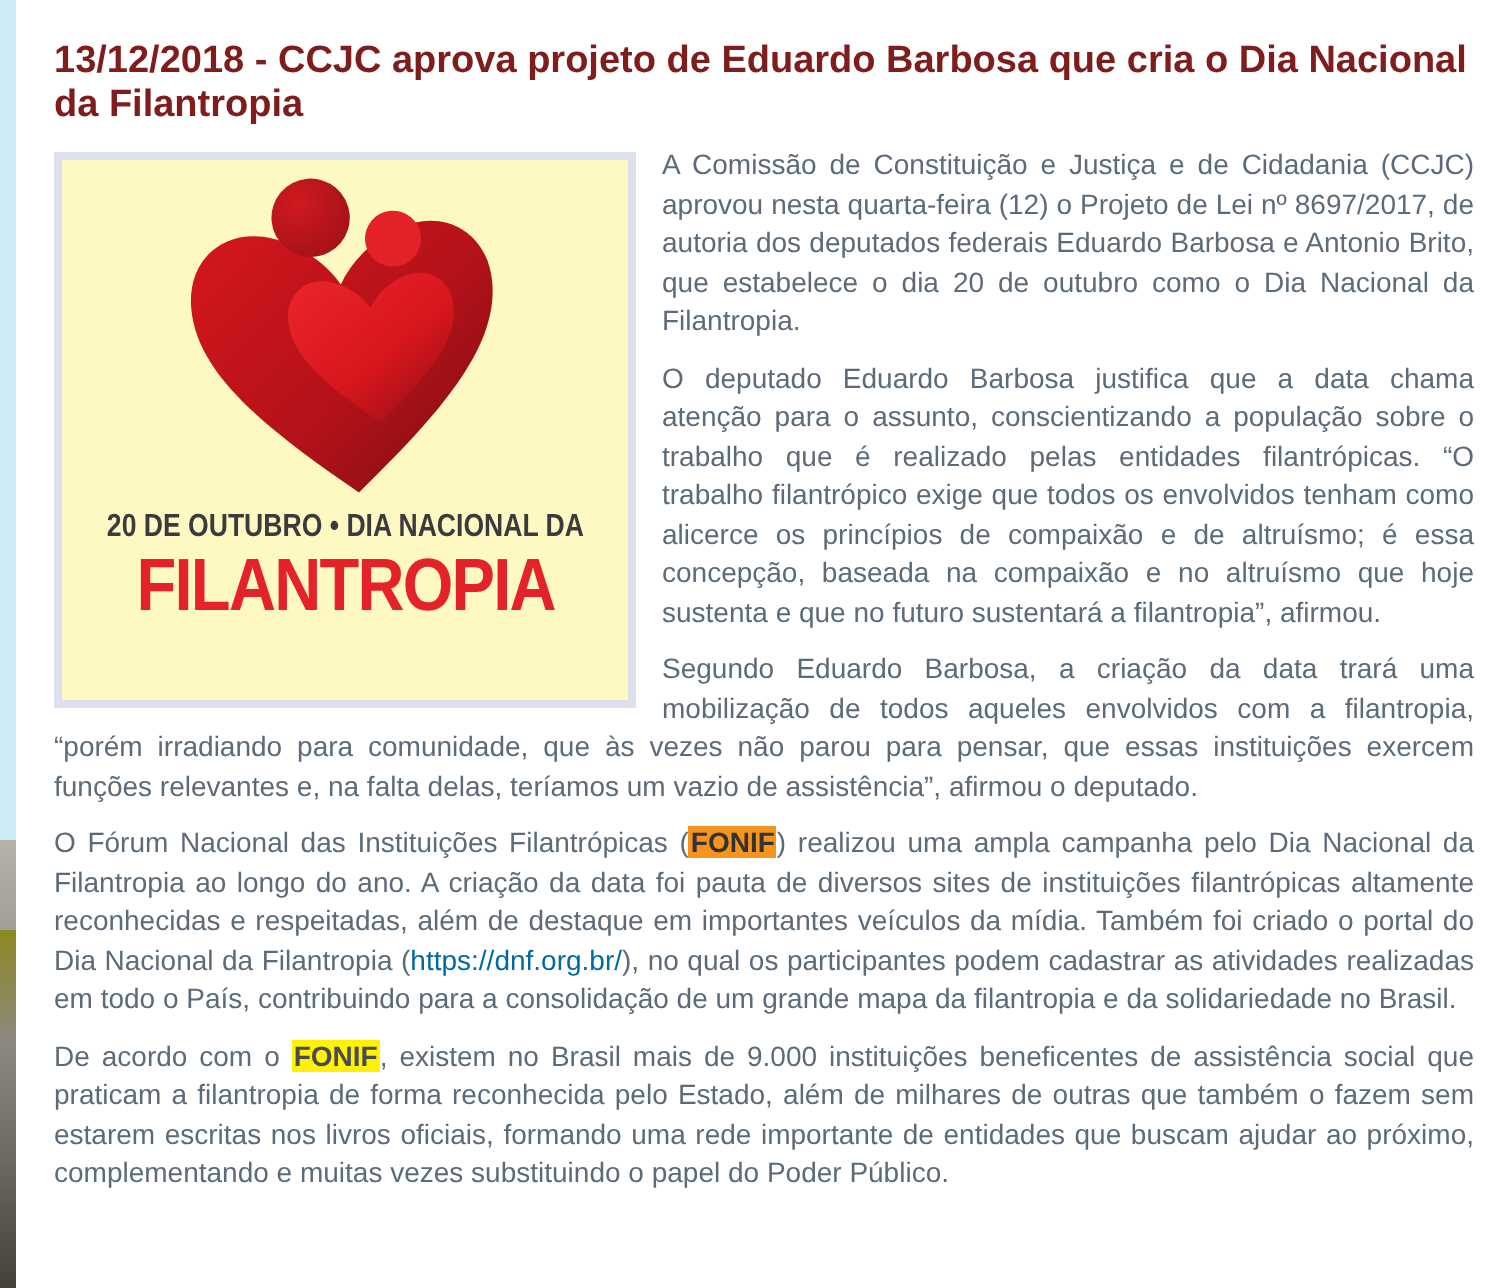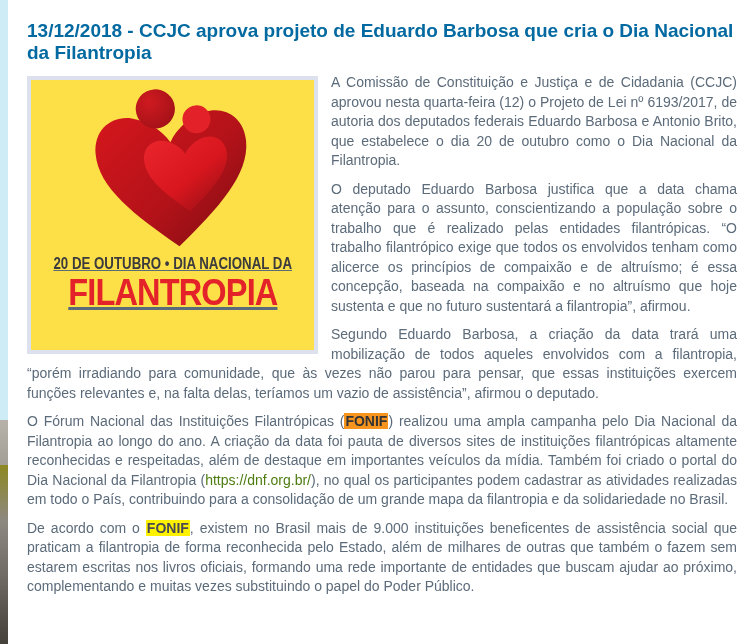--- a/index.html
+++ b/index.html
@@ -16,45 +16,45 @@
   }
   .strip-bottom {
     position:absolute; left:0; top:420px; width:8px; height:224px;
     background:linear-gradient(180deg,#b6b1a9 0%,#a39e96 20%,#8d8921 0,#8d8880 45%,#6f6b64 70%,#55514a 88%,#44403a 100%);
   }
 
   .content { position:absolute; left:27px; top:20px; width:710px; }
 
   .title {
     margin:0 0 9px 0; font-size:19px; line-height:22px; font-weight:bold;
-    color:#0369a1; letter-spacing:0;
+    color:#7f1d1d; letter-spacing:0;
   }
 
   article { font-size:14px; line-height:19.5px; color:#5c6b7a; text-align:justify; }
   article p { margin:0 0 9px 0; }
   article p:last-child { margin-bottom:0; }
 
   .logo-box {
     float:left; width:291px; height:278px; margin:3px 13px 4px 0;
-    border:4px solid #dde1ed; background:#fde047;
-    display:flex; flex-direction:column; align-items:center;text-decoration:underline;
+    border:4px solid #dde1ed; background:#fef9c3;
+    display:flex; flex-direction:column; align-items:center;
   }
   .logo-heart { margin-top:8px; }
   .logo-line1 {
     font-weight:bold; color:#3b3b3d; font-size:16px; white-space:nowrap;
     transform:scaleX(0.83); line-height:1.2;
   }
   .logo-line2 {
     font-weight:bold; color:#e42229; font-size:37px; white-space:nowrap;
     transform:scaleX(0.88); line-height:1.05; letter-spacing:-1px; margin-top:1px;
   }
 
   .hl-orange { background:#f7941e; color:#333333; font-weight:bold; padding:0 1px; }
   .hl-yellow { background:#fff200; color:#4a4a55; font-weight:bold; padding:0 1px; }
-  .ext-link  { color:#4d7c0f; text-decoration:none; cursor:pointer; }
+  .ext-link  { color:#0369a1; text-decoration:none; cursor:pointer; }
 </style>
 </head>
 <body>
 
 <div class="page">
   <div class="strip-top"></div>
   <div class="strip-bottom"></div>
 
   <div class="content">
     <h1 class="title">13/12/2018 - CCJC aprova projeto de Eduardo Barbosa que cria o Dia Nacional da Filantropia</h1>
@@ -84,21 +84,21 @@
             <circle cx="92" cy="21" r="21" fill="url(#gHead)"></circle>
             <circle cx="135" cy="36" r="15" fill="#e22228"></circle>
           </g>
         </svg>
         <figcaption style="display:flex;flex-direction:column;align-items:center;">
           <div class="logo-line1">20 DE OUTUBRO • DIA NACIONAL DA</div>
           <div class="logo-line2">FILANTROPIA</div>
         </figcaption>
       </figure>
 
-      <p>A Comissão de Constituição e Justiça e de Cidadania (CCJC) aprovou nesta quarta-feira (12) o Projeto de Lei nº 6193/2017, de autoria dos deputados federais Eduardo Barbosa e Antonio Brito, que estabelece o dia 20 de outubro como o Dia Nacional da Filantropia.</p>
+      <p>A Comissão de Constituição e Justiça e de Cidadania (CCJC) aprovou nesta quarta-feira (12) o Projeto de Lei nº 8697/2017, de autoria dos deputados federais Eduardo Barbosa e Antonio Brito, que estabelece o dia 20 de outubro como o Dia Nacional da Filantropia.</p>
       <p>O deputado Eduardo Barbosa justifica que a data chama atenção para o assunto, conscientizando a população sobre o trabalho que é realizado pelas entidades filantrópicas. “O trabalho filantrópico exige que todos os envolvidos tenham como alicerce os princípios de compaixão e de altruísmo; é essa concepção, baseada na compaixão e no altruísmo que hoje sustenta e que no futuro sustentará a filantropia”, afirmou.</p>
       <p>Segundo Eduardo Barbosa, a criação da data trará uma mobilização de todos aqueles envolvidos com a filantropia, “porém irradiando para comunidade, que às vezes não parou para pensar, que essas instituições exercem funções relevantes e, na falta delas, teríamos um vazio de assistência”, afirmou o deputado.</p>
 
       <p><span>O Fórum Nacional das Instituições Filantrópicas (</span><span class="hl-orange">FONIF</span><span>) realizou uma ampla campanha pelo Dia Nacional da Filantropia ao longo do ano. A criação da data foi pauta de diversos sites de instituições filantrópicas altamente reconhecidas e respeitadas, além de destaque em importantes veículos da mídia. Também foi criado o portal do Dia Nacional da Filantropia (</span><a class="ext-link">https://dnf.org.br/</a><span>), no qual os participantes podem cadastrar as atividades realizadas em todo o País, contribuindo para a consolidação de um grande mapa da filantropia e da solidariedade no Brasil.</span></p>
 
       <p><span>De acordo com o </span><span class="hl-yellow">FONIF</span><span>, existem no Brasil mais de 9.000 instituições beneficentes de assistência social que praticam a filantropia de forma reconhecida pelo Estado, além de milhares de outras que também o fazem sem estarem escritas nos livros oficiais, formando uma rede importante de entidades que buscam ajudar ao próximo, complementando e muitas vezes substituindo o papel do Poder Público.</span></p>
 
     </article>
   </div>
 </div>

